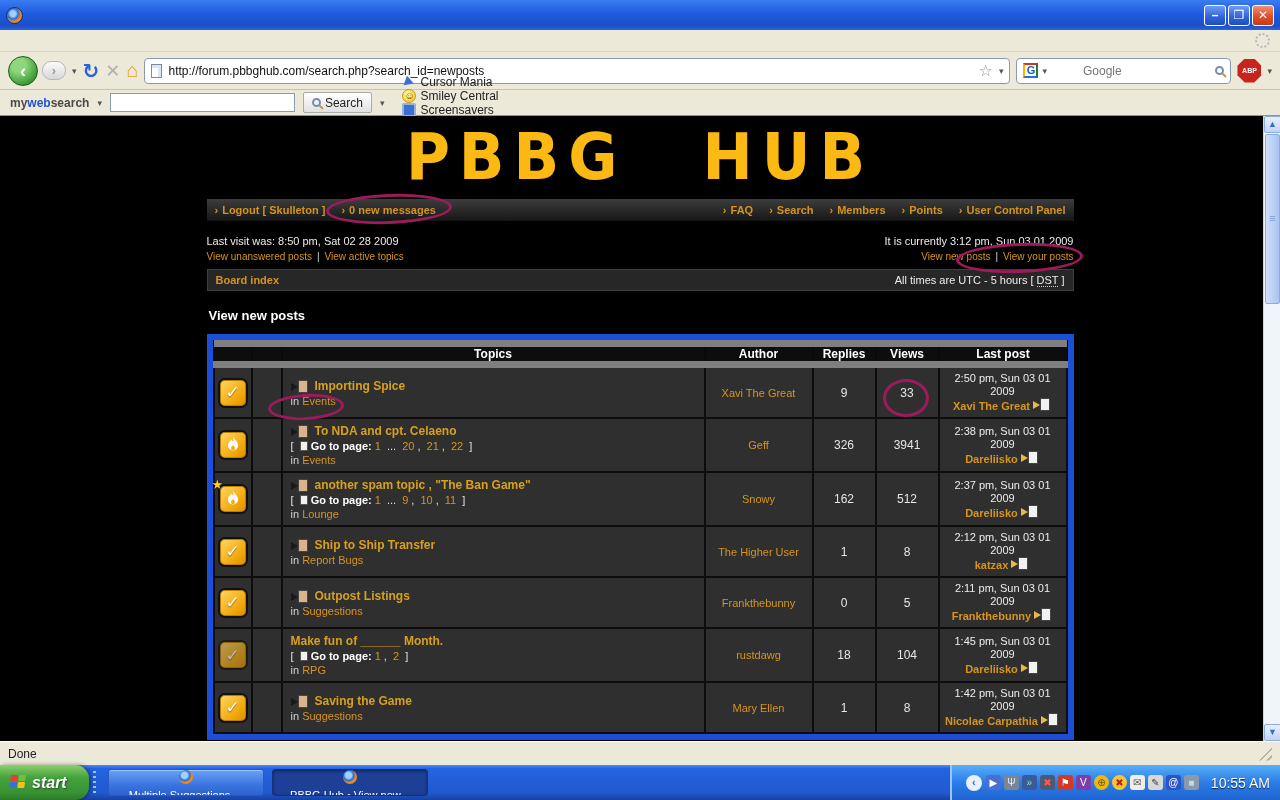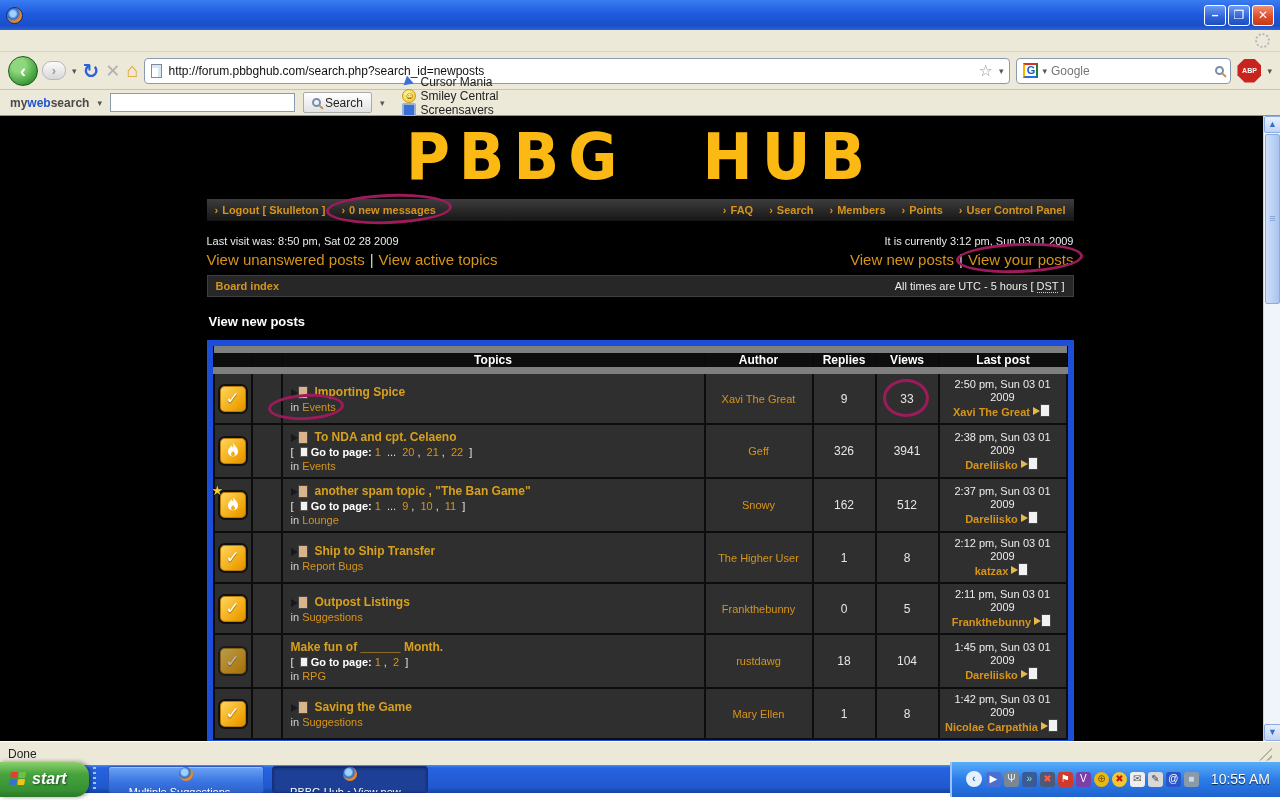--- a/index.html
+++ b/index.html
@@ -40,21 +40,21 @@
     display:flex; align-items:center; padding:0 6px; gap:6px; }
   .page-ico { width:11px; height:14px; background:#fff; border:1px solid #7a8aa0; flex:none;
     box-shadow:inset -3px 3px 0 #dce6f2; }
   .url-text { flex:1; font-size:12px; color:#111; white-space:nowrap; overflow:hidden; }
   .star { color:#9a9a9a; font-size:16px; }
   .searchbox { width:215px; height:26px; background:#fff; border:1px solid #8a9ab0; border-radius:4px;
     display:flex; align-items:center; padding:0 6px; gap:4px; flex:none;}
   .gbox { width:15px; height:15px; border:2px solid; border-color:#d93025 #188038 #1a73e8 #f4b400;
     color:#1a58c8; font-size:11px; font-weight:bold; text-align:center; line-height:11px; background:#fff; flex:none;}
   .searchbox input { border:none; outline:none; flex:1; font-size:12px; color:#444; min-width:0;
-    font-family:"Liberation Sans",sans-serif;}
+    font-family:"Liberation Sans",sans-serif;margin-left:32px;}
   .mag { width:9px; height:9px; border:2px solid #7a8db0; border-radius:50%; position:relative; flex:none;}
   .mag::after { content:""; position:absolute; width:6px; height:2px; background:#c09050; transform:rotate(45deg);
     right:-5px; bottom:-3px; border-radius:1px;}
   .abp { width:24px; height:24px; background:#c8231c; color:#fff; font-size:7px; font-weight:bold; flex:none;
     display:flex; align-items:center; justify-content:center;
     clip-path:polygon(30% 0,70% 0,100% 30%,100% 70%,70% 100%,30% 100%,0 70%,0 30%); }
 
   
   .toolbar2 { height:26px; background:#ece9d8; border-bottom:1px solid #9a96850; border-bottom:1px solid #999583;
     display:flex; align-items:center; padding:0 10px; gap:8px; }
@@ -83,21 +83,21 @@
 
   .forum-nav { margin-top:8px; height:24px; background:linear-gradient(180deg,#3d3d3d,#161616);
     border-top:1px solid #000; border-bottom:1px solid #000;
     display:flex; align-items:center; padding:0 8px; font-size:11px; font-weight:bold; }
   .fnav-right { margin-left:auto; display:flex; }
   .fnav-item { color:#d7941c; margin-right:16px; display:flex; align-items:center; gap:4px; white-space:nowrap;}
   .fnav-right .fnav-item { margin-right:0; margin-left:16px; }
   .fnav-arrow { color:#d7941c; font-size:11px; }
 
   .meta-row { display:flex; justify-content:space-between; font-size:11px; color:#ececec; margin-top:13px; }
-  .links-row { display:flex; justify-content:space-between; font-size:15px; margin-top:4px; }
+  .links-row { display:flex; justify-content:space-between; font-size:10px; margin-top:4px; }
   .olink { color:#d7941c; text-decoration:none; }
   .pipe { color:#d8d8d8; margin:0 5px; }
 
   .board-bar { margin-top:7px; height:22px; background:#272727; border:1px solid #3f3f3f;
     display:flex; align-items:center; justify-content:space-between; padding:0 8px; font-size:11px; }
   .board-bar .bi { color:#d7941c; font-weight:bold; }
   .tz { color:#ececec; }
   .dst { border-bottom:1px dotted #cfcfcf; }
 
   .heading { margin:17px 0 11px 2px; font-size:13px; font-weight:bold; color:#fff; }
@@ -161,21 +161,21 @@
     background:linear-gradient(90deg,#cfe0fb,#aac4f0); border:1px solid #8cabe0; }
   .sb-thumb::after { content:"≡"; position:absolute; top:50%; left:50%; transform:translate(-50%,-55%); color:#7a9ad0; font-size:11px;}
 
   
   .statusbar { height:24px; background:#ece9d8; border-top:1px solid #fff; box-shadow:0 -1px 0 #9a9683;
     display:flex; align-items:center; padding:0 8px; font-size:12px; color:#222; }
   .grip { margin-left:auto; width:14px; height:14px;
     background:repeating-linear-gradient(135deg,#b8b4a2 0 2px,transparent 2px 5px); clip-path:polygon(100% 0,100% 100%,0 100%);}
 
   
-  .taskbar { height:28px; background:linear-gradient(180deg,#4a90f4 0,#2663e0 10%,#2058cf 80%,#17419e 100%);
+  .taskbar { height:35px; background:linear-gradient(180deg,#4a90f4 0,#2663e0 10%,#2058cf 80%,#17419e 100%);
     display:flex; align-items:center; }
   .startbtn { height:35px; padding:0 22px 0 10px; display:flex; align-items:center; gap:6px;
     background:linear-gradient(180deg,#8ed06e 0,#45a33c 35%,#389134 80%,#2b7a28 100%);
     border-radius:0 14px 14px 0; box-shadow:2px 0 4px rgba(0,0,0,.4); }
   .startbtn .label { color:#fff; font-size:16px; font-weight:bold; font-style:italic; text-shadow:1px 1px 2px #1d4f1d; }
   .winflag { width:16px; height:15px; display:grid; grid-template-columns:7px 7px; grid-template-rows:6px 6px; gap:1px;
     transform:skewX(-8deg); }
   .winflag span { border-radius:1px; }
   .wf1{background:#e33e30;} .wf2{background:#6fbf45;} .wf3{background:#3a6fd8;} .wf4{background:#f2c218;}
   .ql-grip { width:10px; height:24px; margin:0 4px;

